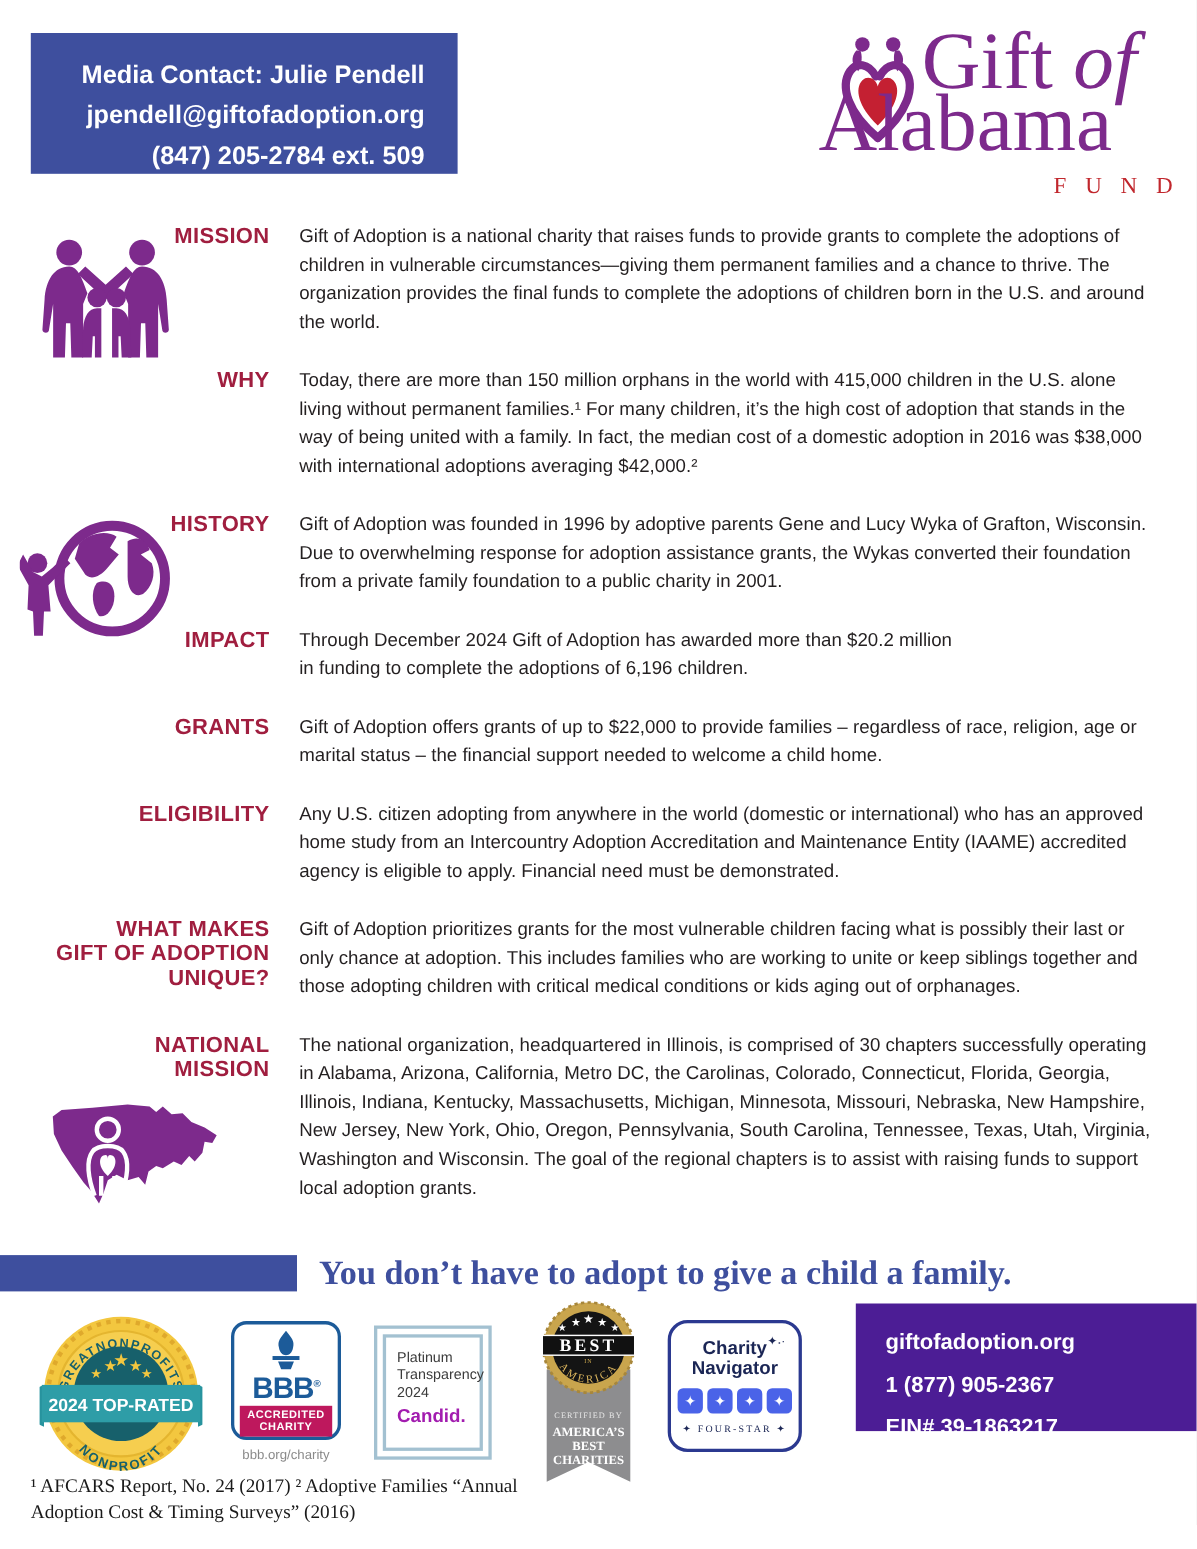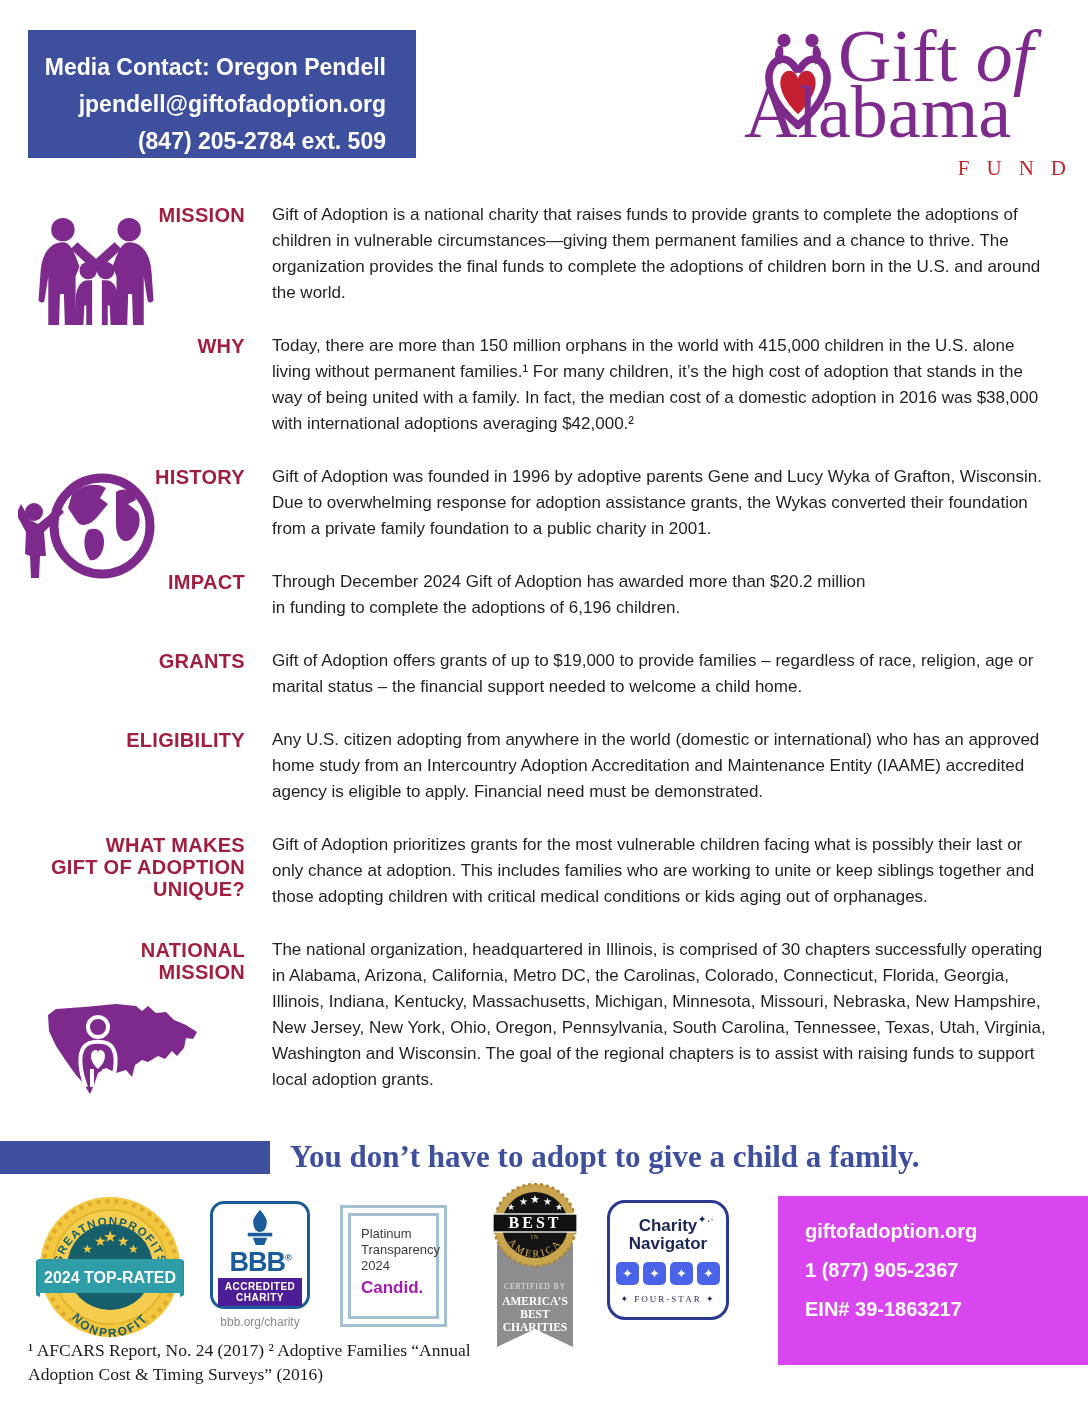--- a/index.html
+++ b/index.html
@@ -37,52 +37,52 @@
                 font-size:31px;color:#3E4F9E;white-space:nowrap;}
 
   
   .badges{position:absolute;left:36px;top:1185px;right:0;display:flex;align-items:flex-start;}
   .badge-gnp{margin-top:8px;}
   .badge-bbb{margin-top:16px;margin-left:26px;text-align:center;}
   .bbb-card{width:100px;height:108px;border:3px solid #1C5B99;border-radius:14px;box-sizing:border-box;
             display:flex;flex-direction:column;align-items:center;padding-top:5px;background:#fff;}
   .bbb-name{font-size:27px;font-weight:bold;color:#1C5B99;line-height:26px;letter-spacing:-1px;}
   .bbb-name sup{font-size:9px;}
-  .bbb-box{margin-top:3px;width:84px;background:#4c1d95;color:#fff;font-size:10px;font-weight:bold;
+  .bbb-box{margin-top:3px;width:84px;background:#be185d;color:#fff;font-size:10px;font-weight:bold;
            line-height:11px;padding:3px 0;letter-spacing:.5px;}
   .bbb-caption{margin-top:6px;font-size:12px;color:#8a8a8a;}
   .badge-candid{margin-top:20px;margin-left:30px;width:107px;height:122px;box-sizing:border-box;
                 border:3px solid #A3C1D1;padding:5px;background:#fff;}
   .candid-inner{border:3px solid #A3C1D1;width:100%;height:100%;box-sizing:border-box;padding:10px 0 0 10px;}
   .candid-line{font-size:13px;line-height:16px;color:#3b3b3b;}
   .candid-brand{margin-top:4px;font-size:17px;font-weight:bold;color:#a21caf;}
   .badge-best{margin-top:-2px;margin-left:32px;}
   .badge-cn{margin-top:15px;margin-left:16px;width:122px;height:120px;box-sizing:border-box;
             border:3px solid #2B3990;border-radius:18px;background:#fff;text-align:center;padding-top:14px;position:relative;}
   .cn-name{font-size:17px;line-height:18px;font-weight:bold;color:#1B2655;}
   .cn-sparkle{position:absolute;right:12px;top:10px;color:#1B2655;font-size:11px;}
   .cn-stars{display:flex;justify-content:center;gap:4px;margin-top:9px;}
   .cn-star{width:23px;height:23px;border-radius:5px;background:#4A63E8;color:#fff;font-size:13px;
            line-height:23px;text-align:center;}
   .cn-rating{margin-top:9px;font-size:9px;letter-spacing:2px;color:#1B2655;font-family:"Liberation Serif",serif;}
-  .contact-box{margin-left:auto;margin-top:11px;width:310px;height:169px;background:#d946ef;
+  .contact-box{margin-left:auto;width:310px;height:116px;background:#4c1d95;
                box-sizing:border-box;padding:25px 0 0 27px;color:#fff;}
   .contact-box .cline{font-size:20px;font-weight:bold;line-height:20px;margin-bottom:19px;}
 
   
   .footnote{position:absolute;left:28px;top:1338px;width:470px;font-family:"Liberation Serif",serif;
             font-size:17.5px;line-height:24px;color:#1a1a1a;}
 </style>
 </head>
 <body>
 
 <div class="page">
 
   <div class="media-box">
-    <div class="line"><span>Media Contact:</span> <span>Oregon Pendell</span></div>
+    <div class="line"><span>Media Contact:</span> <span>Julie Pendell</span></div>
     <div class="line">jpendell@giftofadoption.org</div>
     <div class="line">(847) 205-2784 ext. 509</div>
   </div>
 
   <div class="logo">
     <svg class="logo-mark" viewBox="0 0 90 105">
       <path d="M43,40 C36,27 24,26 18,35 C8,50 16,76 45,100" fill="none" stroke="#7D2A8C" stroke-width="8" stroke-linecap="round"></path>
       <path d="M47,40 C54,27 66,26 72,35 C82,50 74,76 45,100" fill="none" stroke="#7D2A8C" stroke-width="8" stroke-linecap="round"></path>
       <circle cx="30" cy="9" r="7" fill="#7D2A8C"></circle>
       <circle cx="60" cy="9" r="7" fill="#7D2A8C"></circle>
@@ -136,21 +136,21 @@
     </div>
 
     <div class="section">
       <div class="sec-label">IMPACT</div>
       <div class="sec-text">Through December 2024 Gift of Adoption has awarded more than $20.2 million
 in funding to complete the adoptions of 6,196 children.</div>
     </div>
 
     <div class="section">
       <div class="sec-label">GRANTS</div>
-      <div class="sec-text">Gift of Adoption offers grants of up to $19,000 to provide families – regardless of race, religion, age or marital status – the financial support needed to welcome a child home.</div>
+      <div class="sec-text">Gift of Adoption offers grants of up to $22,000 to provide families – regardless of race, religion, age or marital status – the financial support needed to welcome a child home.</div>
     </div>
 
     <div class="section">
       <div class="sec-label">ELIGIBILITY</div>
       <div class="sec-text">Any U.S. citizen adopting from anywhere in the world (domestic or international) who has an approved home study from an Intercountry Adoption Accreditation and Maintenance Entity (IAAME) accredited agency is eligible to apply. Financial need must be demonstrated.</div>
     </div>
 
     <div class="section">
       <div class="sec-label">WHAT MAKES
 GIFT OF ADOPTION

